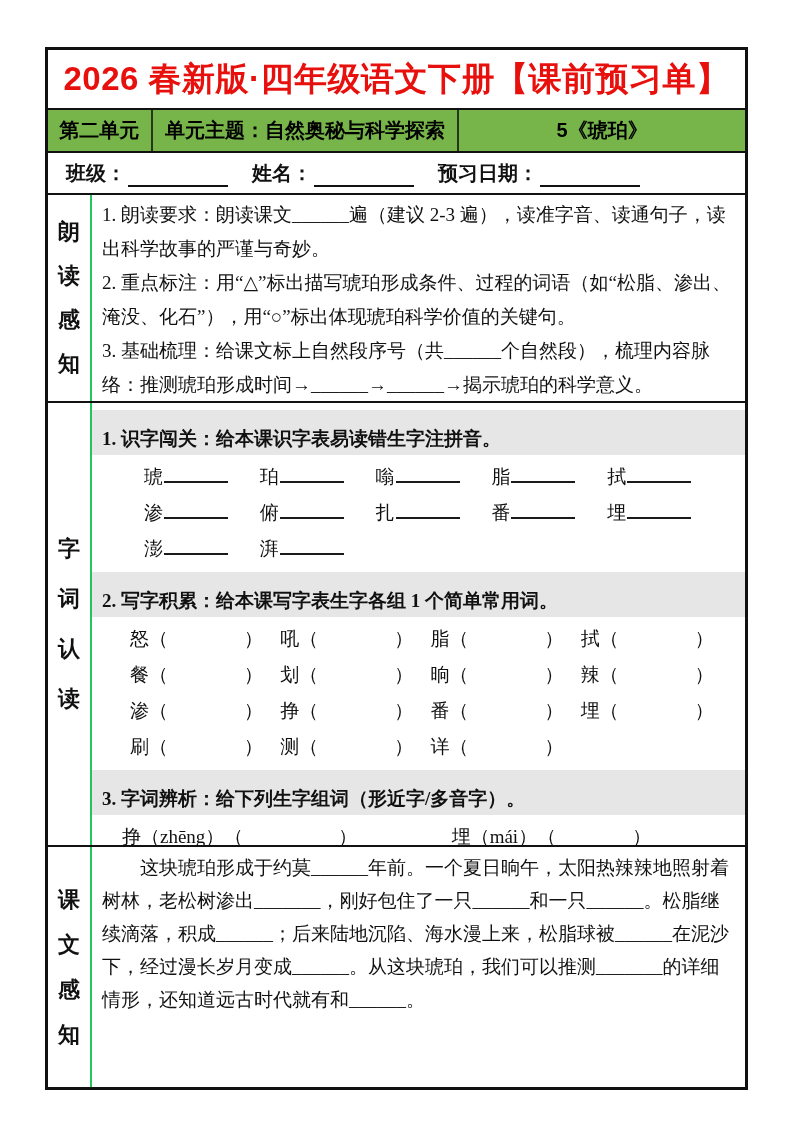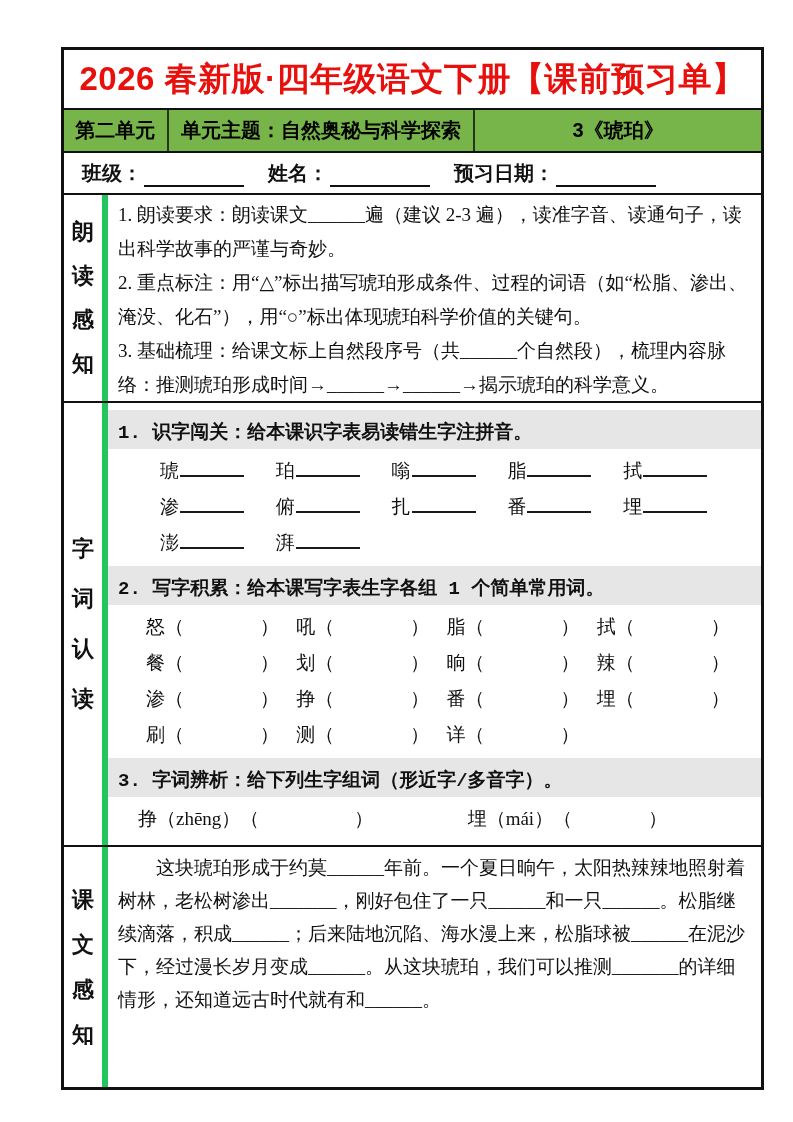--- a/index.html
+++ b/index.html
@@ -4,21 +4,21 @@
 <style>
   html,body{margin:0;padding:0;}
   body{
     width:793px;height:1122px;background:#ffffff;position:relative;
     font-family:"Liberation Serif","DejaVu Serif",serif;color:#111;
     overflow:hidden;
   }
   .sheet{
     position:absolute;left:45px;top:47px;width:703px;height:1043px;
     border:3px solid #111;box-sizing:border-box;
-    display:flex;flex-direction:column;background:#fff;margin-left:16px;
+    display:flex;flex-direction:column;background:#fff;
   }
   
   .title-row{
     height:58px;flex:0 0 58px;border-bottom:2px solid #111;
     display:flex;align-items:center;justify-content:center;
     font-family:"Liberation Sans","DejaVu Sans",sans-serif;
     font-weight:900;font-size:33px;letter-spacing:0.5px;
     color:var(--color-accent-red,#e8100d);white-space:nowrap;
   }
   
@@ -38,41 +38,41 @@
     display:flex;align-items:center;padding-left:18px;box-sizing:border-box;
     font-family:"Liberation Sans","DejaVu Sans",sans-serif;
     font-weight:bold;font-size:20px;gap:24px;
   }
   .info-item{display:flex;align-items:flex-end;white-space:nowrap;}
   .wline{display:inline-block;width:100px;height:1.05em;border-bottom:2px solid #111;margin-left:2px;}
   
   .section{display:flex;border-bottom:2px solid #111;box-sizing:border-box;}
   .section:last-child{border-bottom:none;}
   .side{
-    width:44px;flex:0 0 44px;border-right:6px solid #22c55e;box-sizing:border-box;
+    width:44px;flex:0 0 44px;border-right:2px solid #22c55e;box-sizing:border-box;
     display:flex;align-items:center;justify-content:center;text-align:center;
     font-weight:bold;font-size:22px;
   }
   .side-label{width:1.05em;word-break:break-all;line-height:44px;}
   .s1{height:208px;flex:0 0 208px;}
   .s2{height:444px;flex:0 0 444px;}
   .s3{flex:1;}
   .s1 .side-label{line-height:44px;}
   .s2 .side-label{line-height:50px;}
   .s3 .side-label{line-height:45px;}
   .content{flex:1;box-sizing:border-box;overflow:hidden;}
   
   .s1 .content{padding:3px 10px 0 10px;font-size:19px;line-height:34px;}
   .s1 .content p{margin:0;}
   
   .s2 .content{padding-top:2px;font-size:19px;}
   .h-gray{
     background:var(--color-heading-gray,#e6e6e6);
     font-weight:bold;line-height:30px;min-height:30px;
-    padding:8px 6px 1px 10px;margin:5px 0 4px 0;font-family:Liberation Mono, monospace;
+    padding:14px 6px 1px 10px;margin:5px 0 4px 0;
   }
   .grid{display:grid;line-height:36px;}
   .grid-5{grid-template-columns:repeat(5,1fr);padding:0 22px 0 52px;}
   .grid-4{grid-template-columns:repeat(4,1fr);padding:0 14px 0 38px;}
   .grid-2{grid-template-columns:1.18fr 1fr;padding:0 14px 0 30px;}
   .grid > *{white-space:nowrap;}
   .blankline{display:inline-block;width:64px;height:1em;border-bottom:2px solid #1a1a1a;margin-left:1px;vertical-align:baseline;}
   
   .s3 .content{padding:4px 10px 0 10px;font-size:19px;line-height:33px;}
   .s3 .content p{margin:0;text-indent:2em;}
@@ -80,21 +80,21 @@
 </head>
 <body>
 
 <div class="sheet">
 
   <div class="title-row">2026 春新版·四年级语文下册【课前预习单】</div>
 
   <div class="unit-bar">
     <div class="cell c1">第二单元</div>
     <div class="cell c2">单元主题：自然奥秘与科学探索</div>
-    <div class="cell c3">3《琥珀》</div>
+    <div class="cell c3">5《琥珀》</div>
   </div>
 
   <div class="info-row">
     <div class="info-item">
       <span>班级：</span>
       <span class="wline"></span>
     </div>
     <div class="info-item">
       <span>姓名：</span>
       <span class="wline"></span>

